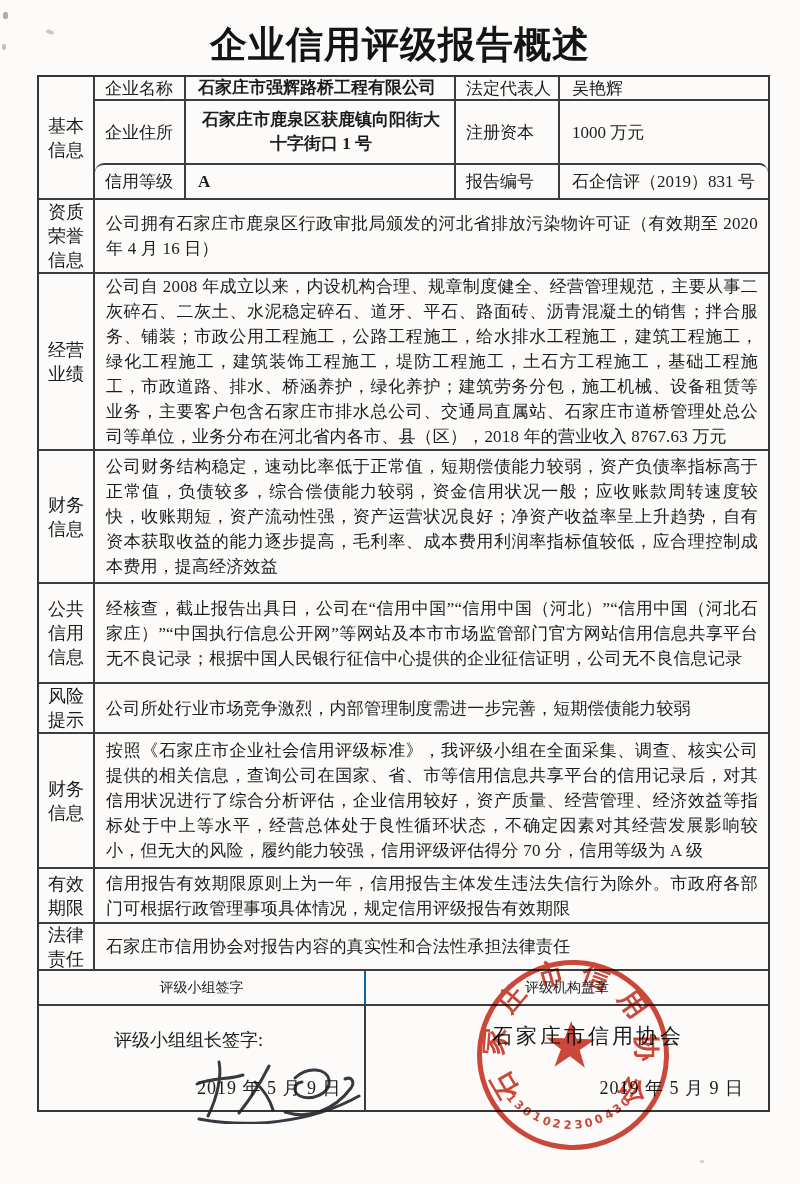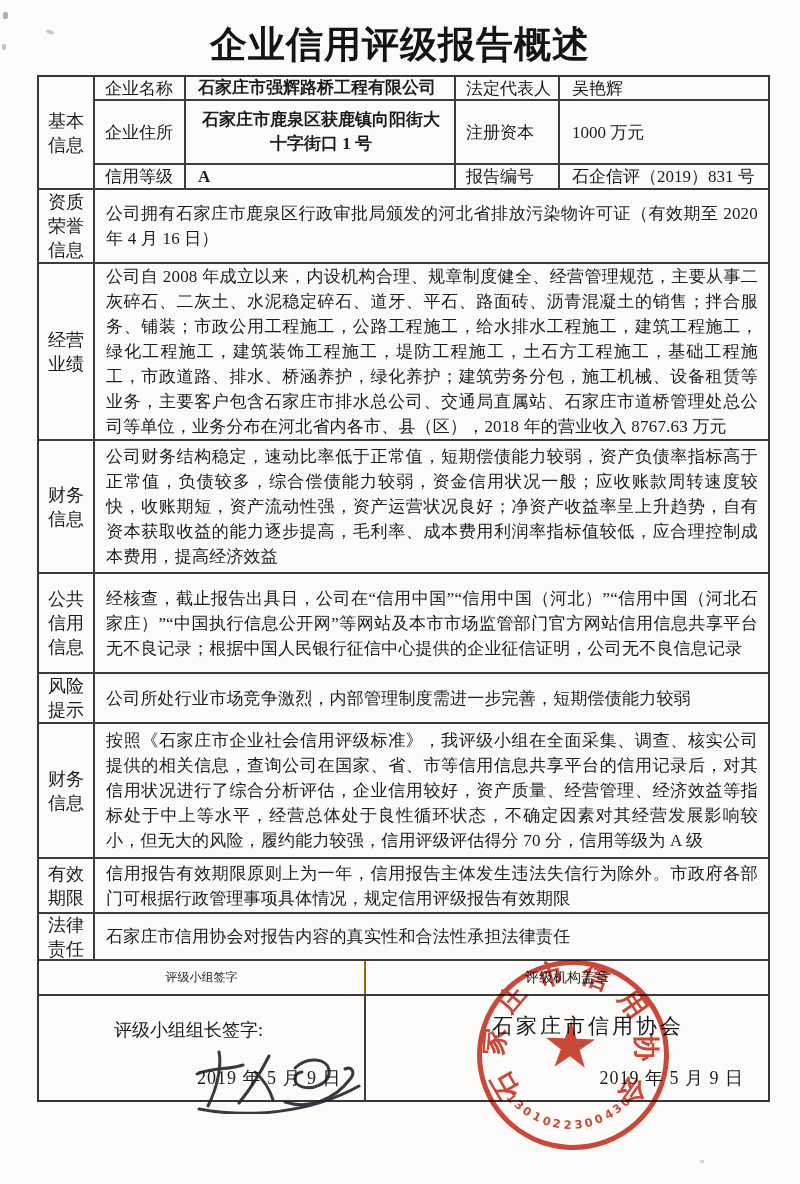--- a/index.html
+++ b/index.html
@@ -61,38 +61,38 @@
   .b-row .f2{
     width:104px;flex:0 0 104px;
     display:flex;align-items:center;
     padding-left:10px;font-size:17px;
     border-right:2px solid #3d3d3d;
   }
   .b-row .v2{
     flex:1;display:flex;align-items:center;
     padding:2px 6px 2px 12px;font-size:17px;white-space:nowrap;overflow:hidden;
   }
-  .h36{height:22px;} .h50{height:64px;text-align:center;} .h35{height:25px;}
+  .h36{height:22px;} .h50{height:64px;text-align:center;} .h35{height:35px;border-radius:9px;}
 
   
   .content-cell{
     flex:1;display:flex;align-items:center;
     padding:4px 10px 4px 11px;
     font-size:17px;line-height:25px;letter-spacing:.2px;
     overflow:hidden;
   }
   .content-cell .ct{width:100%;text-align:justify;}
   .s0{height:74px;} .s1{height:177px;} .s2{height:133px;} .s3{height:100px;}
   .s4{height:50px;} .s5{height:135px;} .s6{height:55px;} .s7{height:47px;}
 
   
   .sig-header{height:35px;}
   .sig-header .sh-left{
-    width:327px;flex:0 0 327px;border-right:2px solid #a16207;
-    display:flex;align-items:center;justify-content:center;font-size:12px;
+    width:327px;flex:0 0 327px;border-right:2px solid #0369a1;
+    display:flex;align-items:center;justify-content:center;font-size:14px;
   }
   .sig-header .sh-right{
     flex:1;display:flex;align-items:center;justify-content:center;font-size:14px;
   }
   .sig-body{height:106px;}
   .sig-body .sb-left{
     width:327px;flex:0 0 327px;border-right:2px solid #3d3d3d;
     position:relative;
   }
   .sig-body .sb-right{flex:1;position:relative;}

